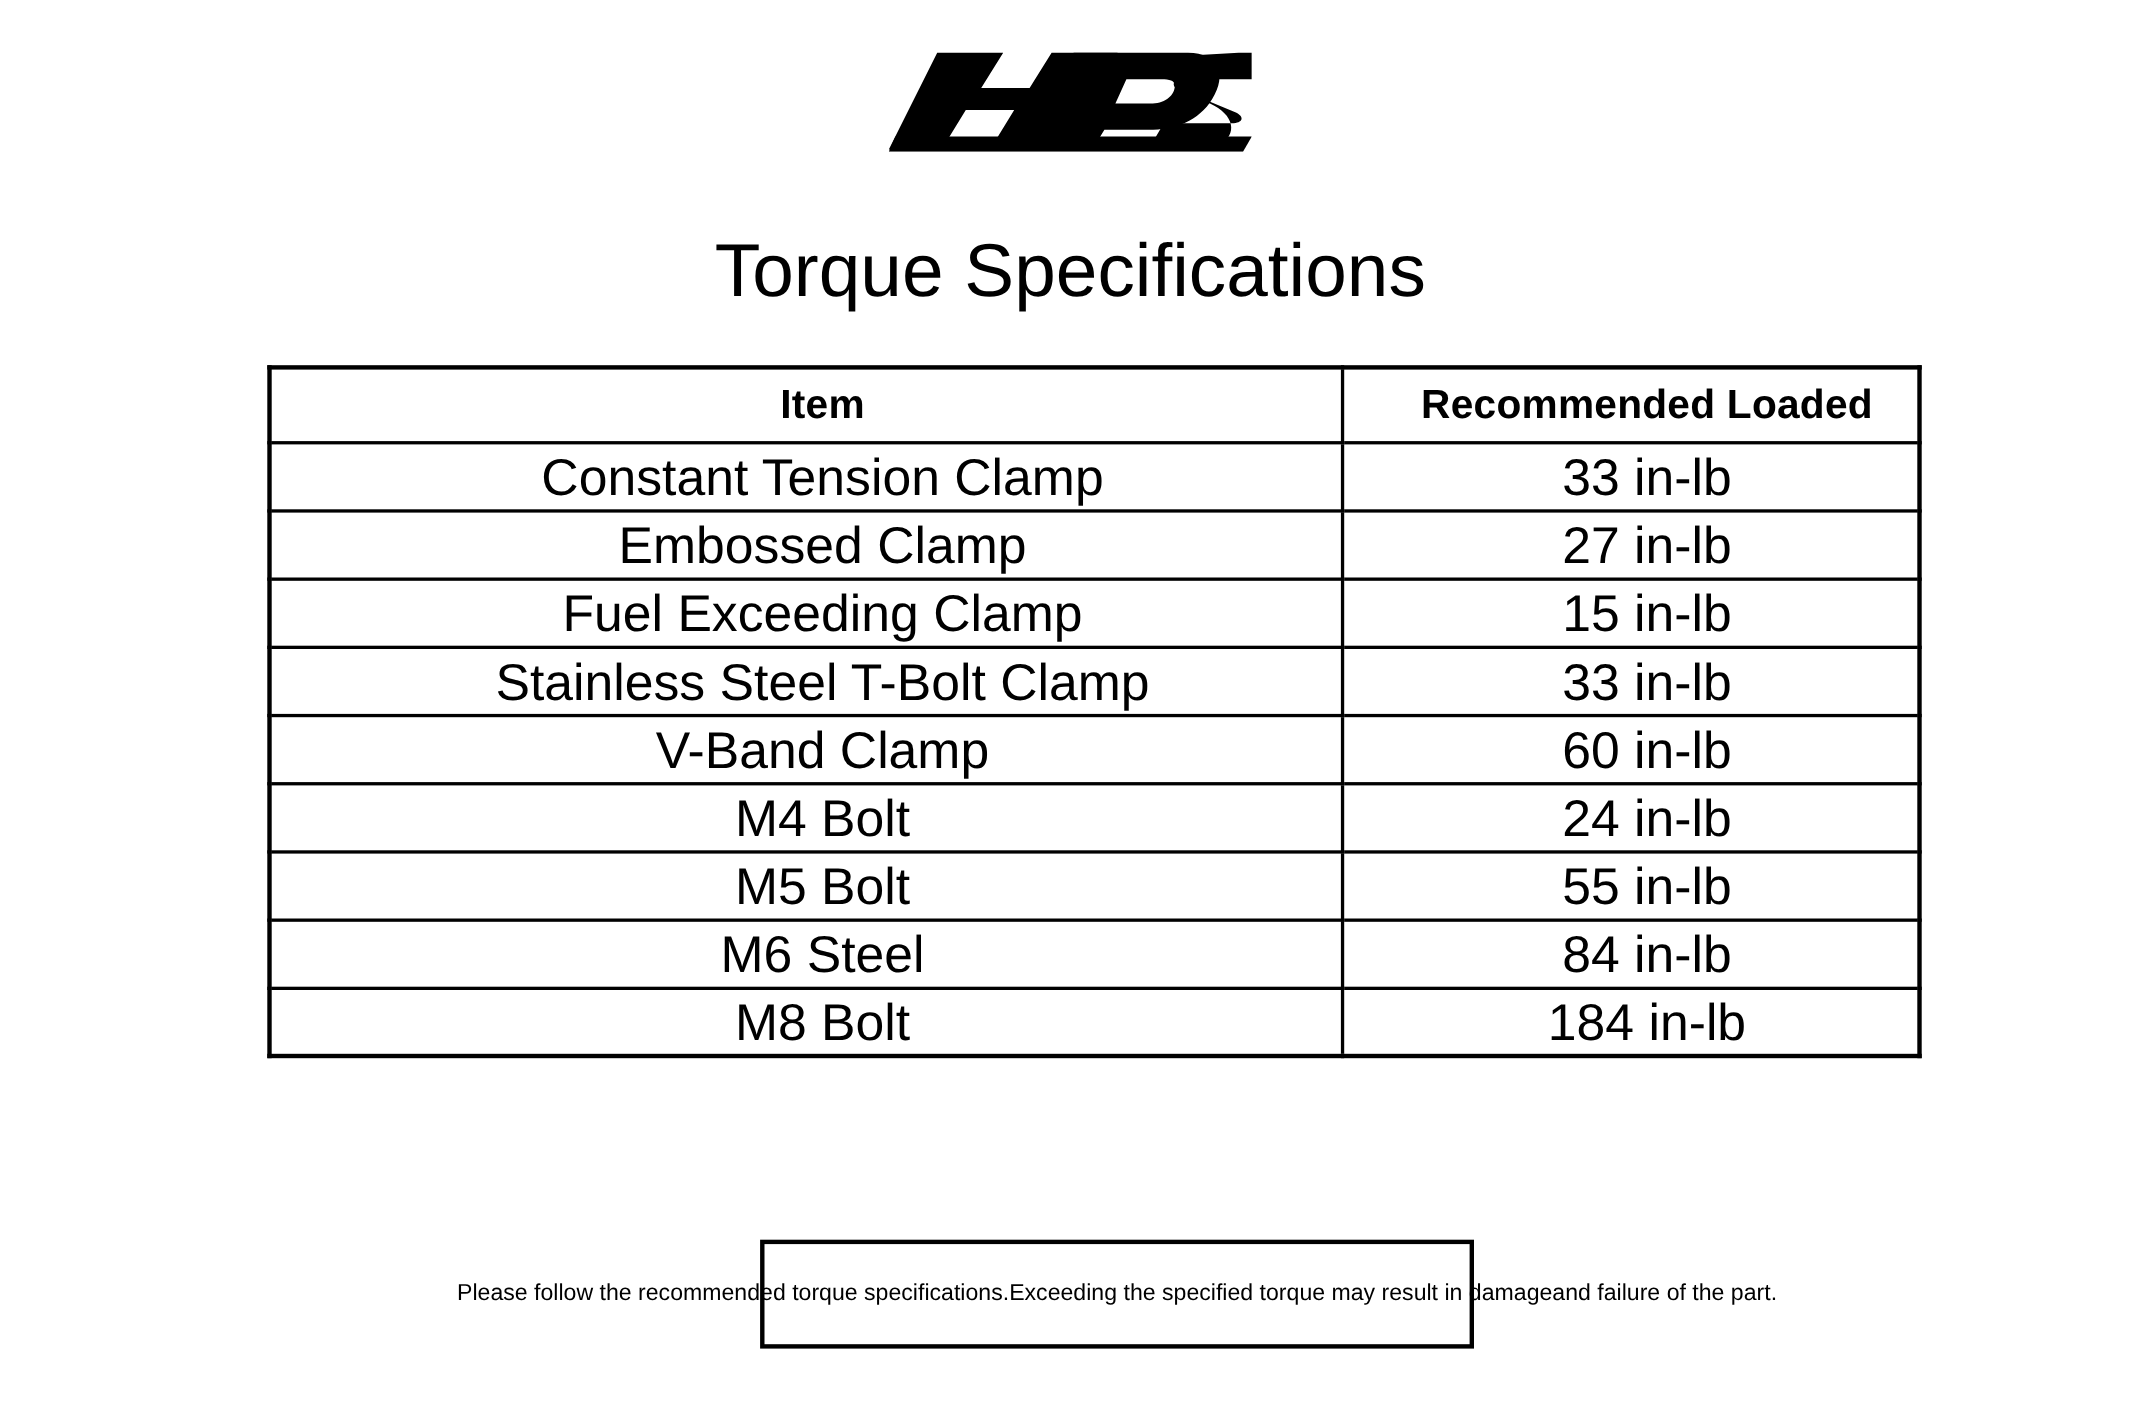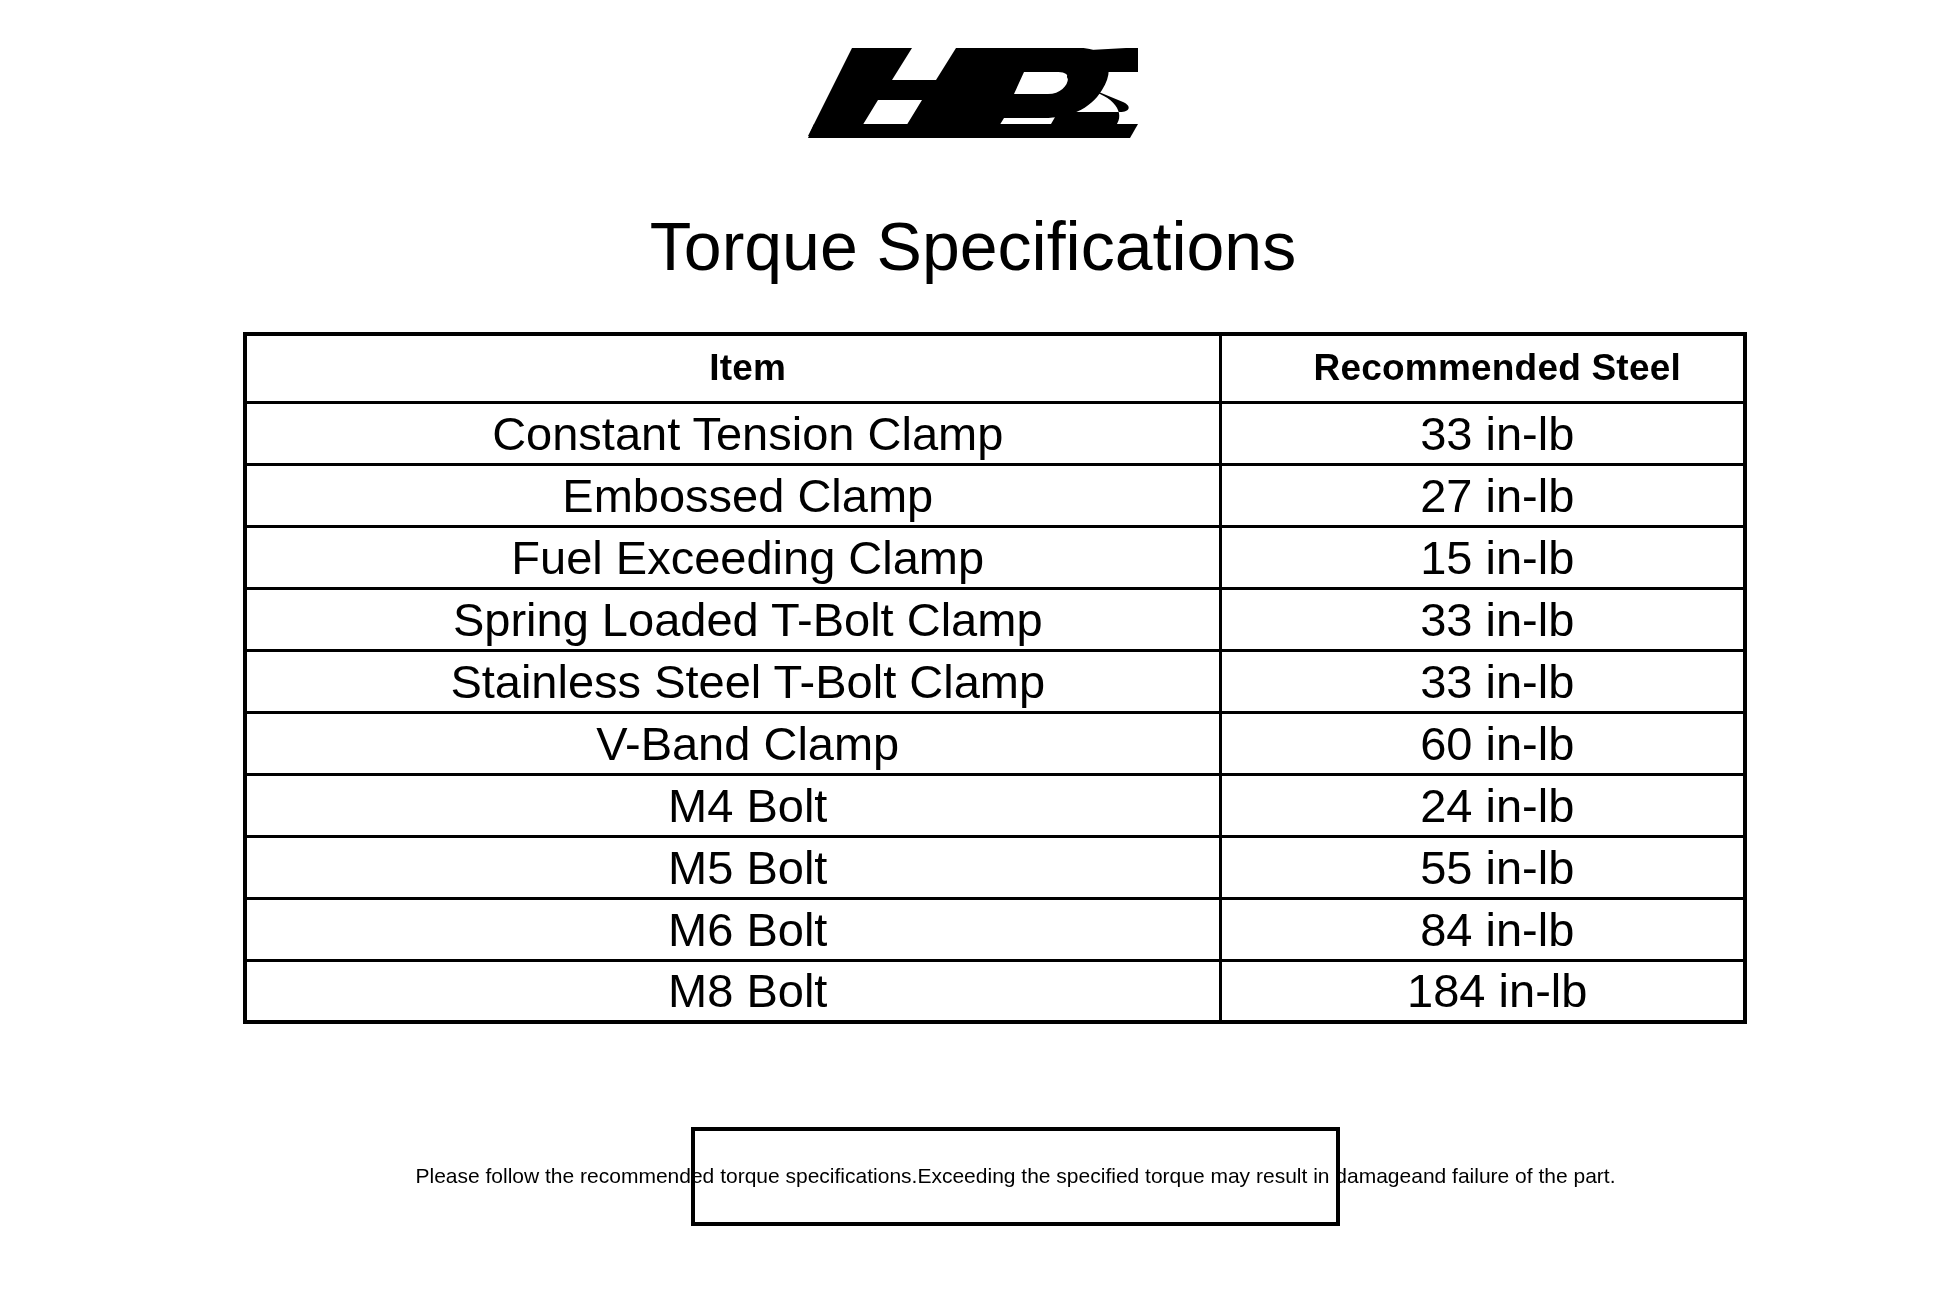--- a/index.html
+++ b/index.html
@@ -129,58 +129,54 @@
 
 <div class="spec-table-wrap">
   <table class="spec-table">
     <colgroup>
       <col class="col-item">
       <col class="col-torque">
     </colgroup>
     <thead>
       <tr>
         <th>Item</th>
-        <th>Recommended Steel</th>
+        <th>Recommended Loaded</th>
       </tr>
     </thead>
     <tbody>
       <tr>
         <td>Constant Tension Clamp</td>
         <td>33 in-lb</td>
       </tr>
       <tr>
         <td>Embossed Clamp</td>
         <td>27 in-lb</td>
       </tr>
       <tr>
         <td>Fuel Exceeding Clamp</td>
         <td>15 in-lb</td>
-      </tr>
-      <tr>
-        <td>Spring Loaded T-Bolt Clamp</td>
-        <td>33 in-lb</td>
       </tr>
       <tr>
         <td>Stainless Steel T-Bolt Clamp</td>
         <td>33 in-lb</td>
       </tr>
       <tr>
         <td>V-Band Clamp</td>
         <td>60 in-lb</td>
       </tr>
       <tr>
         <td>M4 Bolt</td>
         <td>24 in-lb</td>
       </tr>
       <tr>
         <td>M5 Bolt</td>
         <td>55 in-lb</td>
       </tr>
       <tr>
-        <td>M6 Bolt</td>
+        <td>M6 Steel</td>
         <td>84 in-lb</td>
       </tr>
       <tr>
         <td>M8 Bolt</td>
         <td>184 in-lb</td>
       </tr>
     </tbody>
   </table>
 </div>
 

